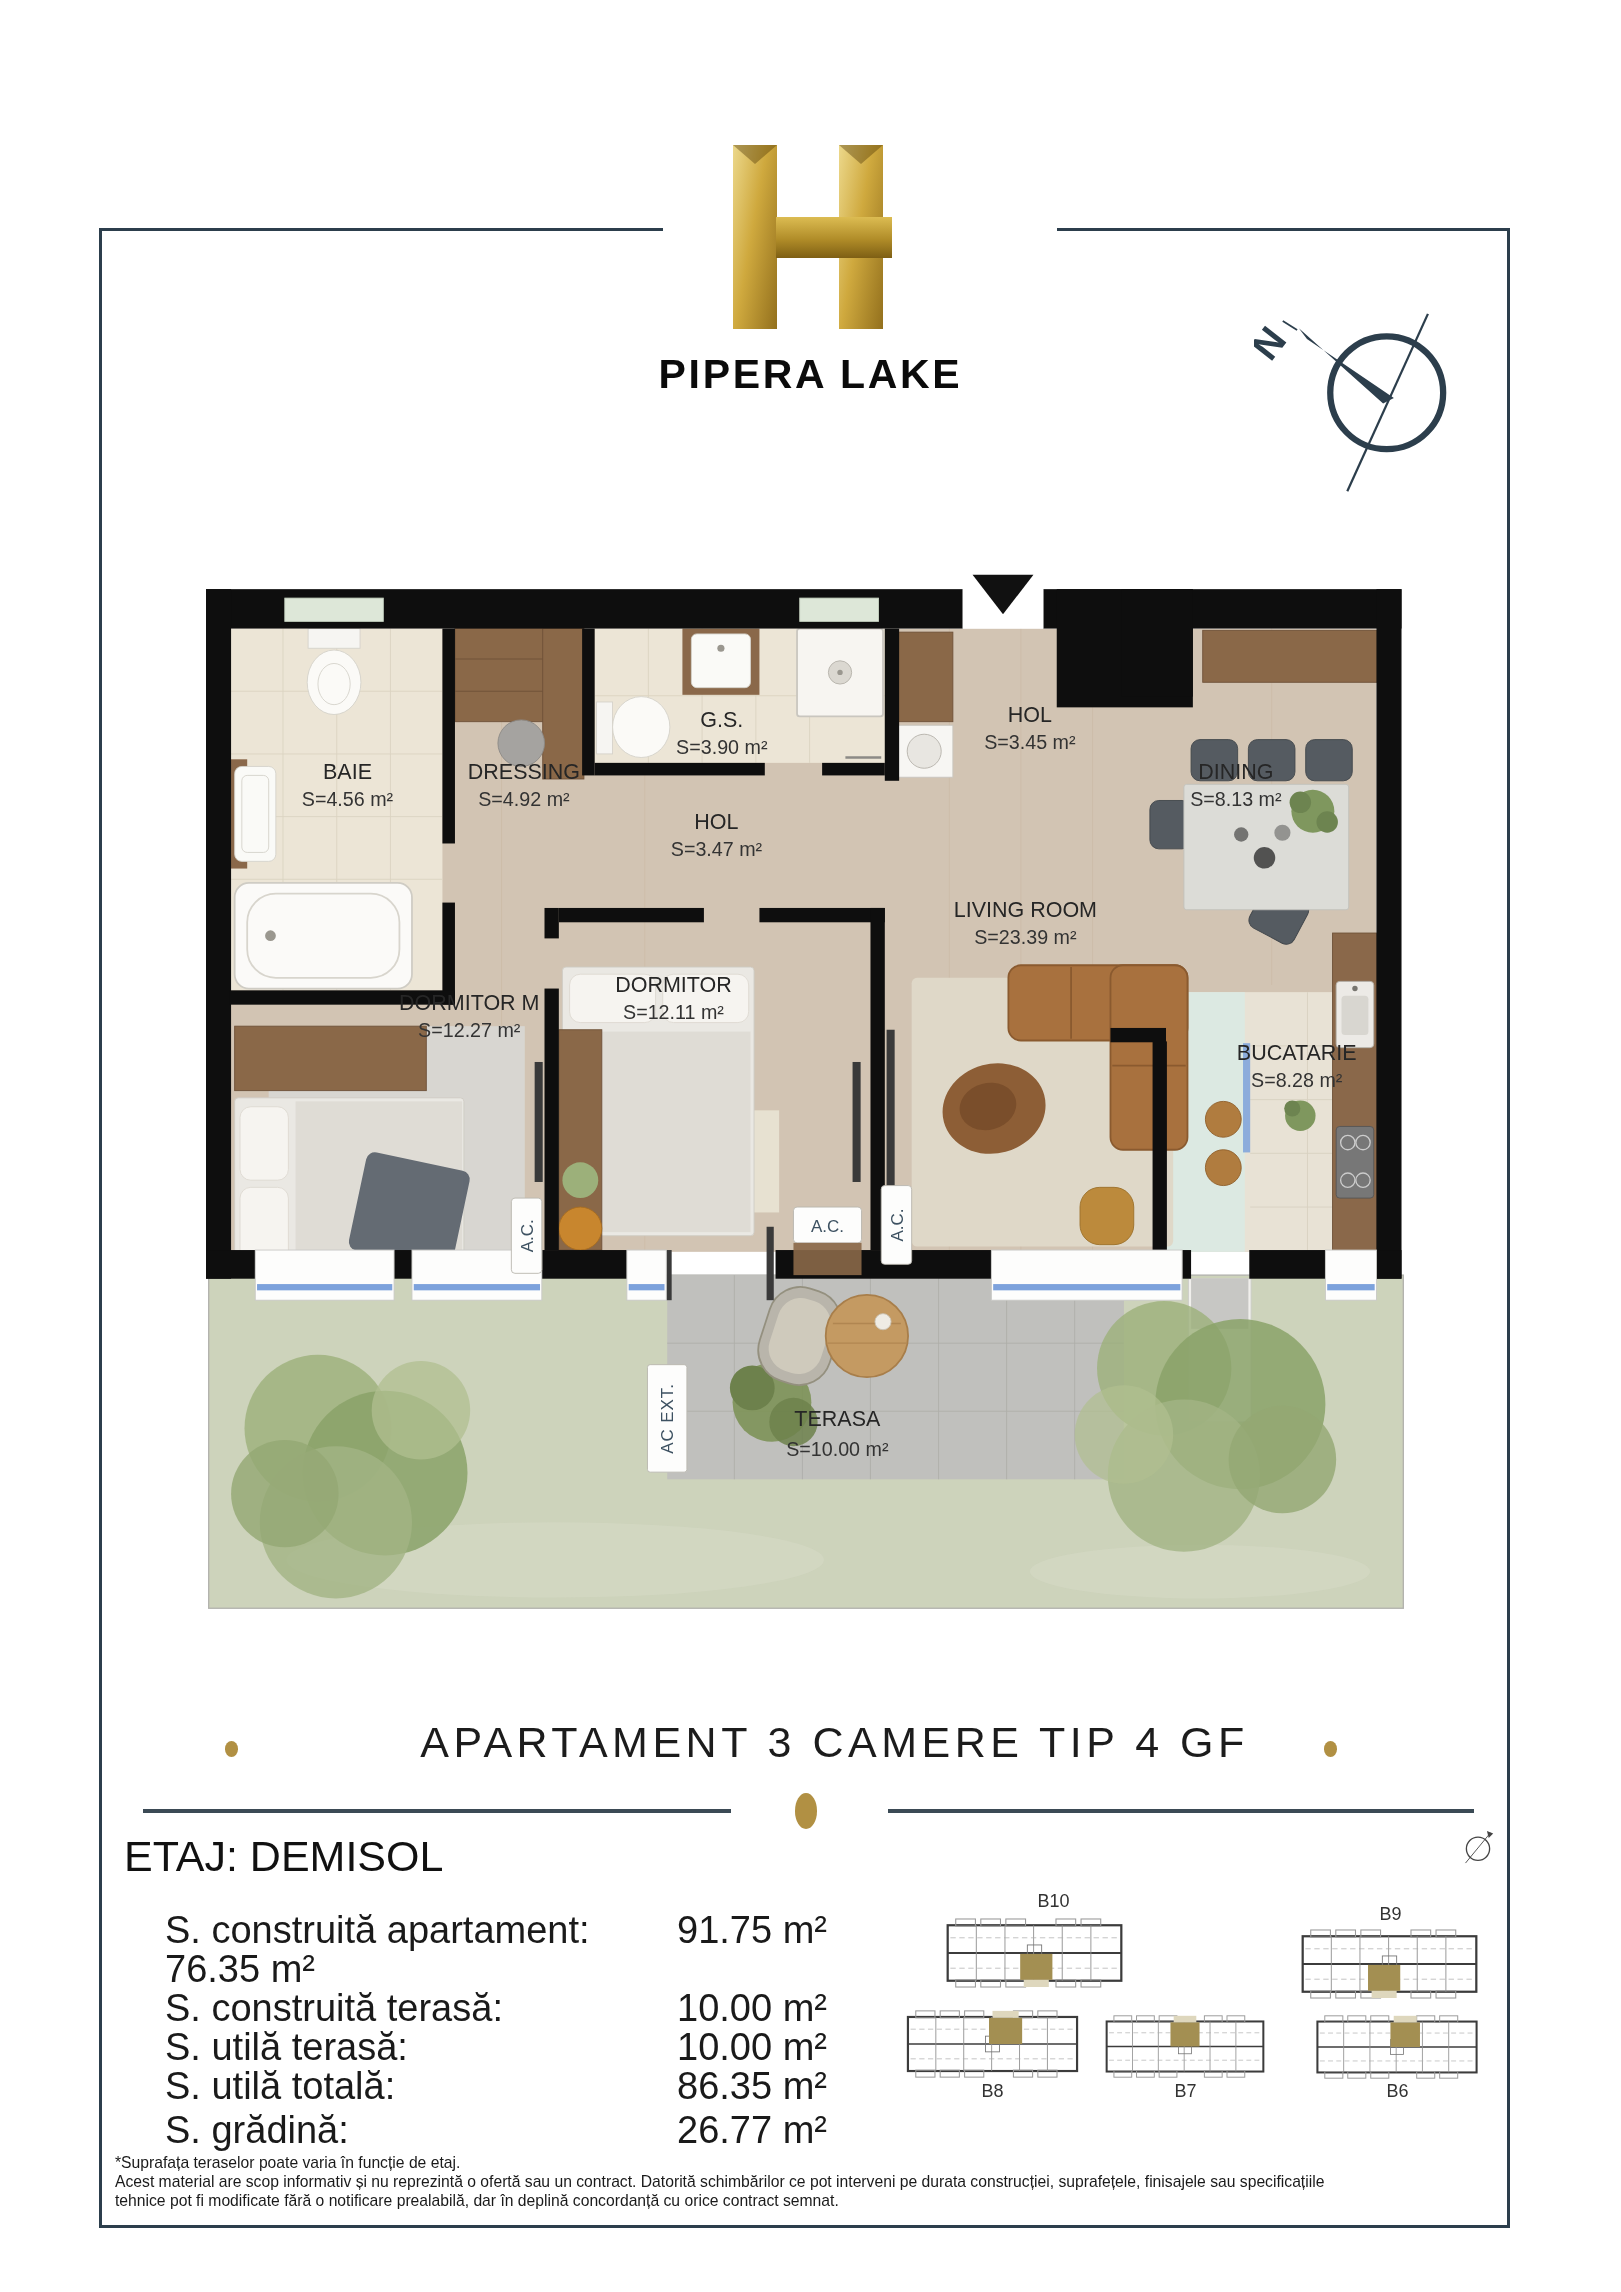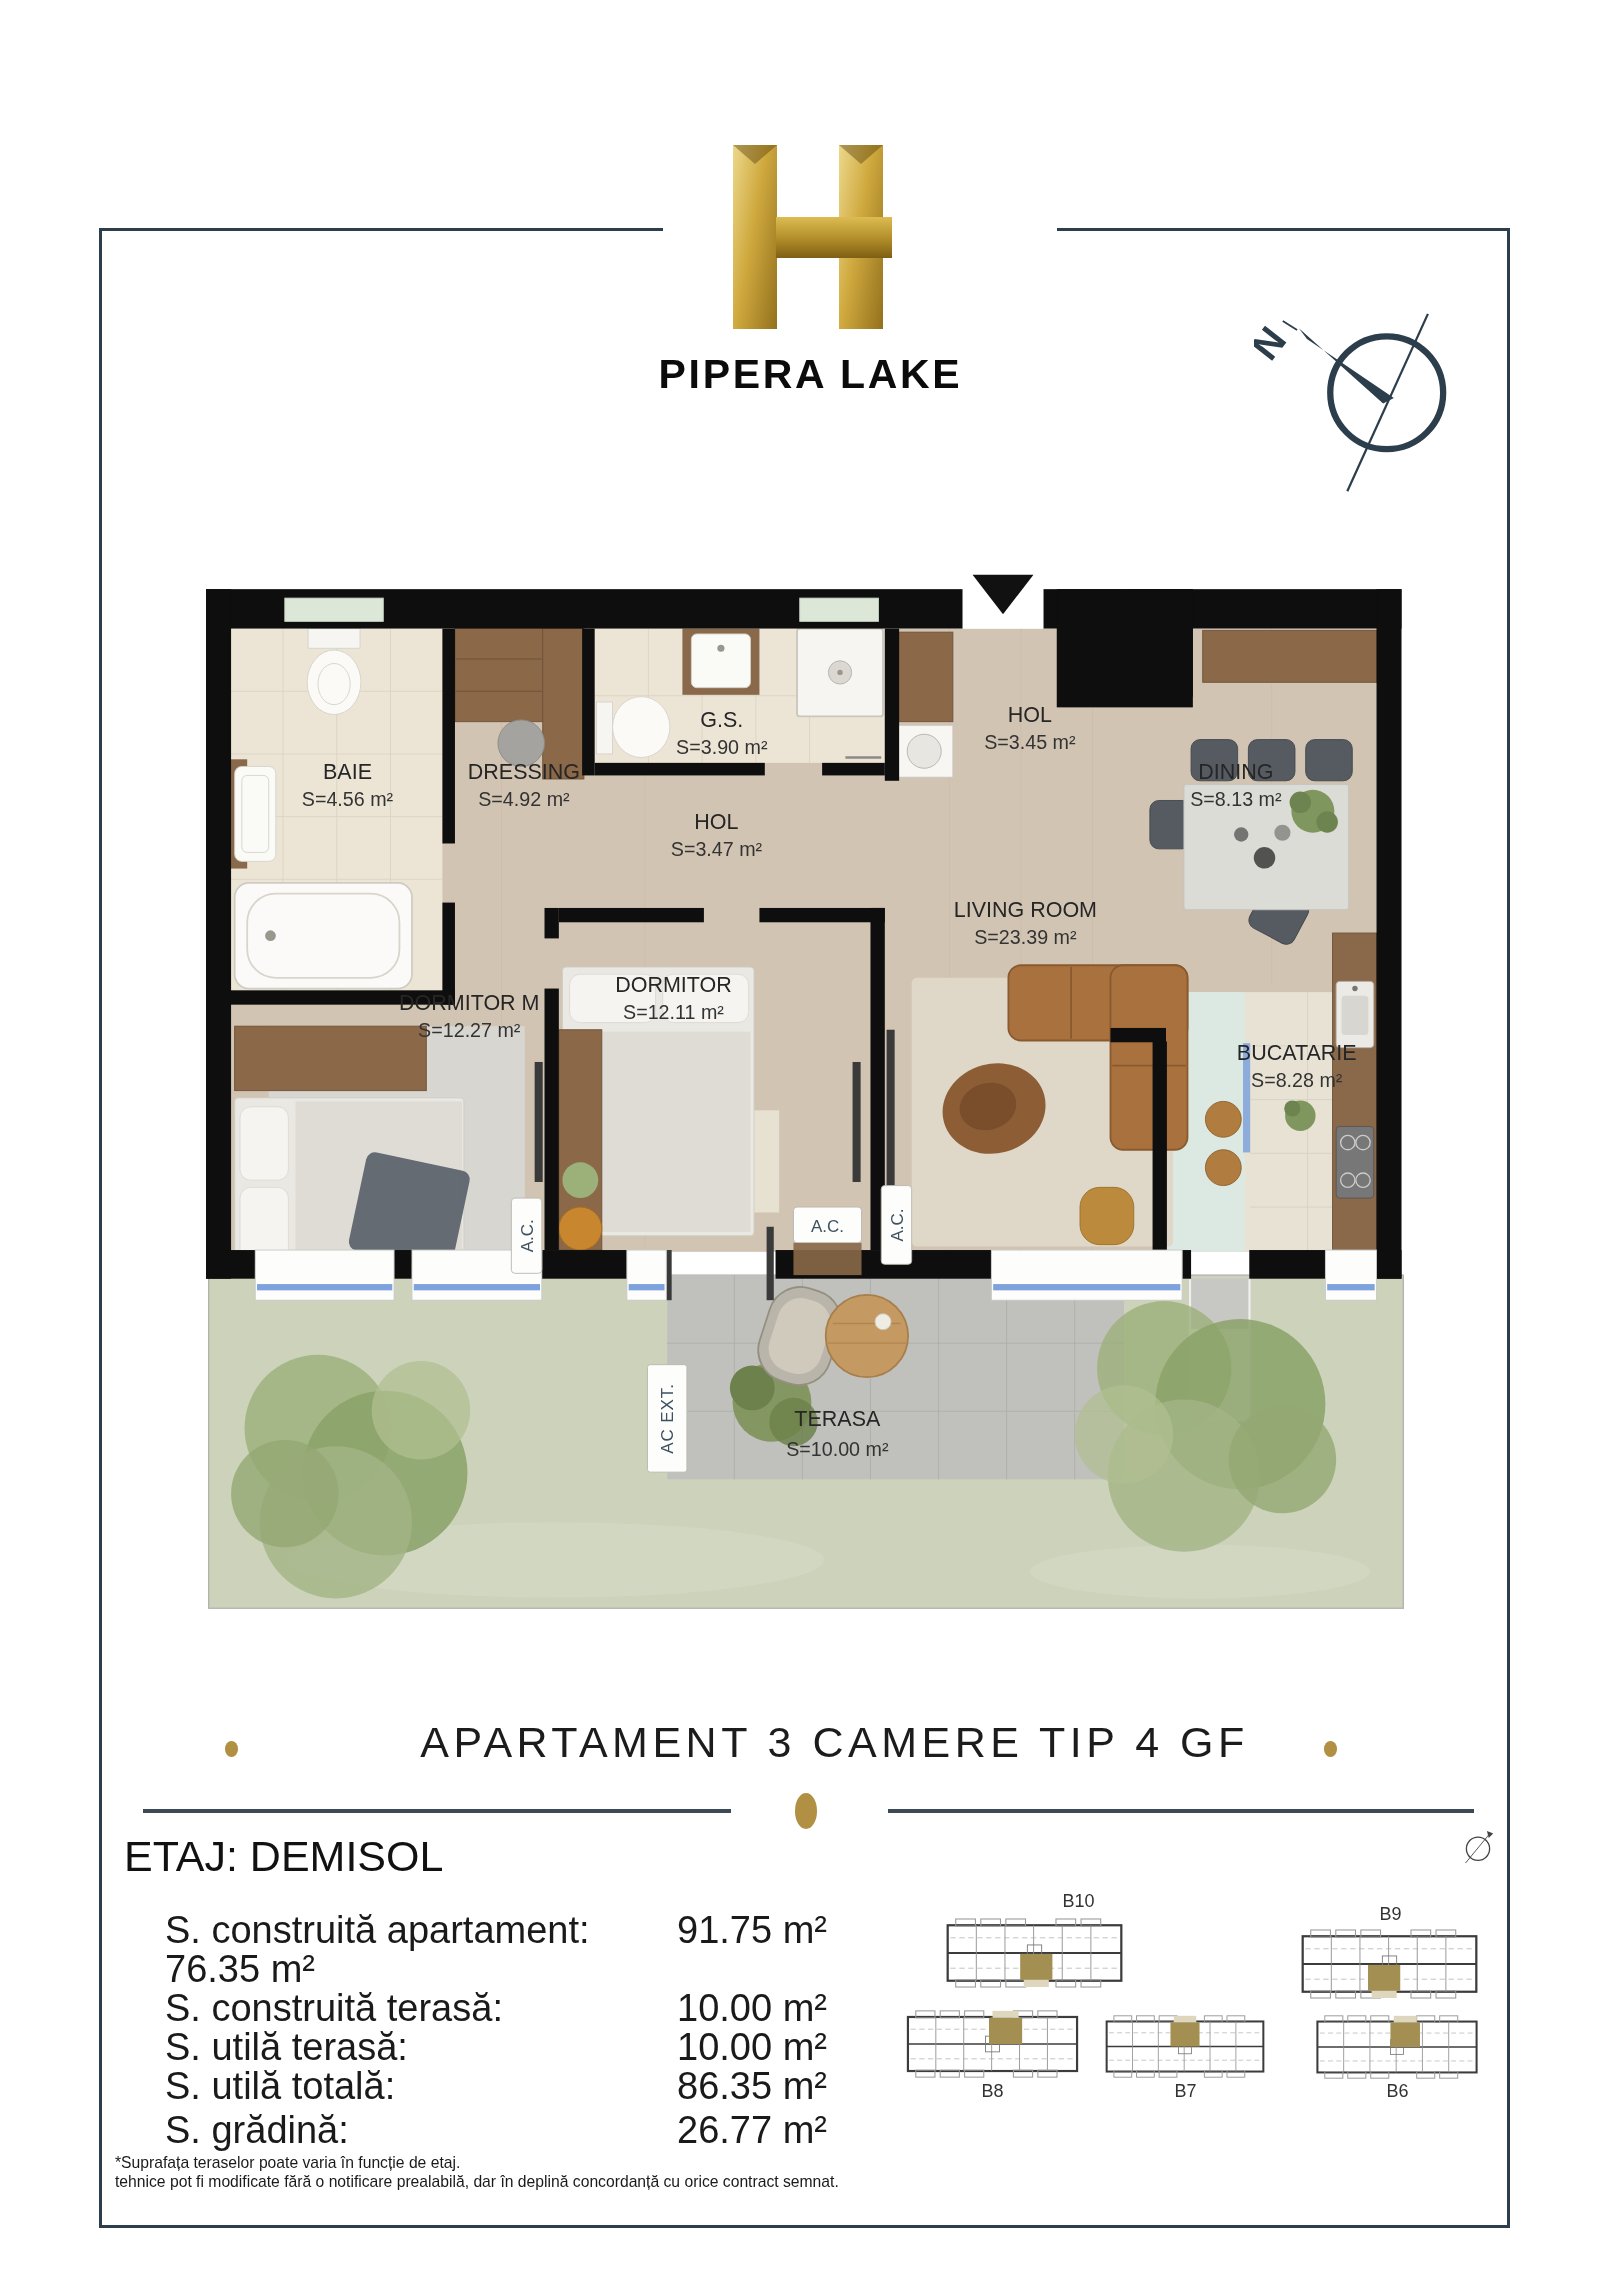--- a/index.html
+++ b/index.html
@@ -468,21 +468,21 @@
         <line x1="163" y1="8" x2="163" y2="70"></line>
       </g>
       <g stroke="#ababab" stroke-width="0.8" stroke-dasharray="6 4">
         <line x1="6" y1="22" x2="194" y2="22"></line>
           <line x1="6" y1="56" x2="194" y2="56"></line>
       </g>
       <rect x="92" y="30" width="16" height="18" fill="none" stroke="#777" stroke-width="1"></rect>
     </symbol>
   </svg>
 
-  <div class="bldg-label" style="left:1029px;top:1891px">B10</div>
+  <div class="bldg-label" style="left:1004px;top:1891px">B10</div>
   <svg class="abs" style="left:945px;top:1918px" width="179" height="70" viewBox="0 0 200 78">
     <use href="#bldg"></use>
     <rect x="84" y="40" width="36" height="29" fill="#a38f52"></rect>
     <rect x="88" y="69" width="28" height="8" fill="#ded7bd"></rect>
   </svg>
 
   <div class="bldg-label" style="left:1341px;top:1904px">B9</div>
   <svg class="abs" style="left:1300px;top:1929px" width="179" height="70" viewBox="0 0 200 78">
     <use href="#bldg"></use>
     <rect x="76" y="40" width="36" height="29" fill="#a38f52"></rect>
@@ -505,17 +505,18 @@
 
   <div class="bldg-label" style="left:1348px;top:2081px">B6</div>
   <svg class="abs" style="left:1309px;top:2015px" width="176" height="64" viewBox="0 0 200 78">
     <use href="#bldg"></use>
     <rect x="92" y="9" width="36" height="30" fill="#a38f52"></rect>
     <rect x="96" y="1" width="28" height="8" fill="#ded7bd"></rect>
   </svg>
 
   <div class="footnote">
     <div>*Suprafața teraselor poate varia în funcție de etaj.</div>
+    <div>Acest material are scop informativ și nu reprezintă o ofertă sau un contract. Datorită schimbărilor ce pot interveni pe durata construcției, suprafețele, finisajele sau specificațiile</div>
     <div>tehnice pot fi modificate fără o notificare prealabilă, dar în deplină concordanță cu orice contract semnat.</div>
   </div>
 
 </div>
 
 
 </body></html>

